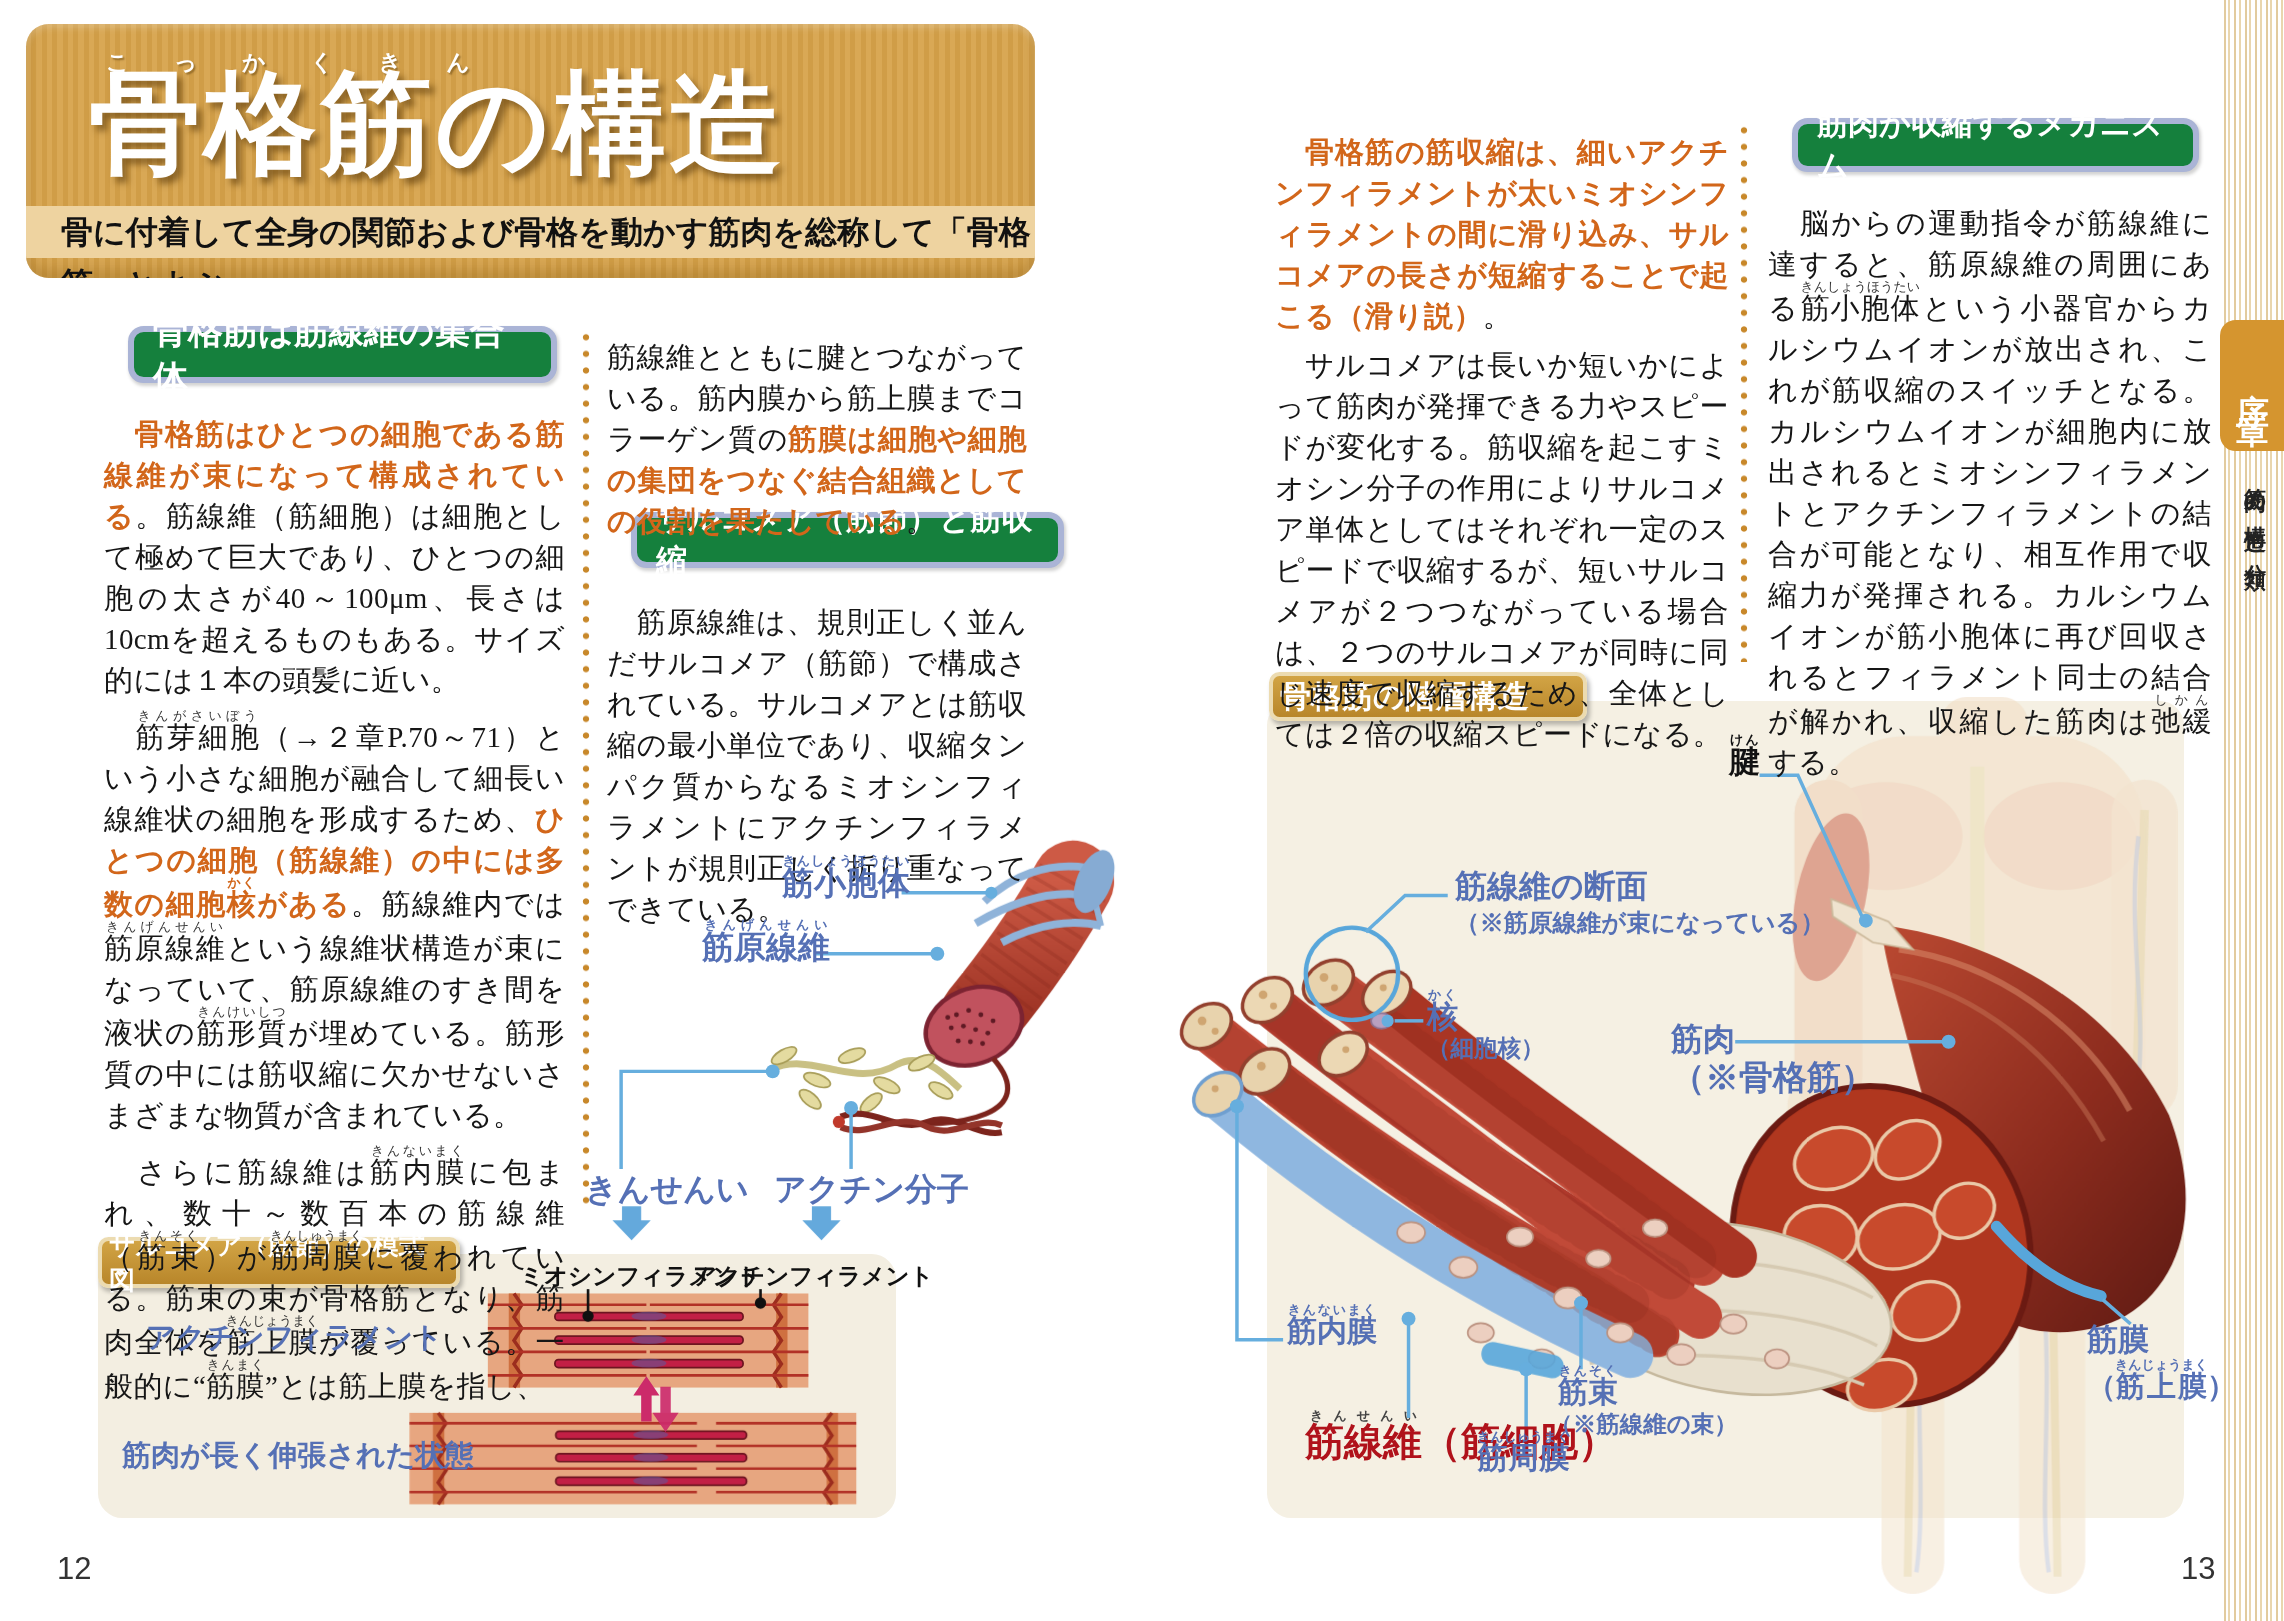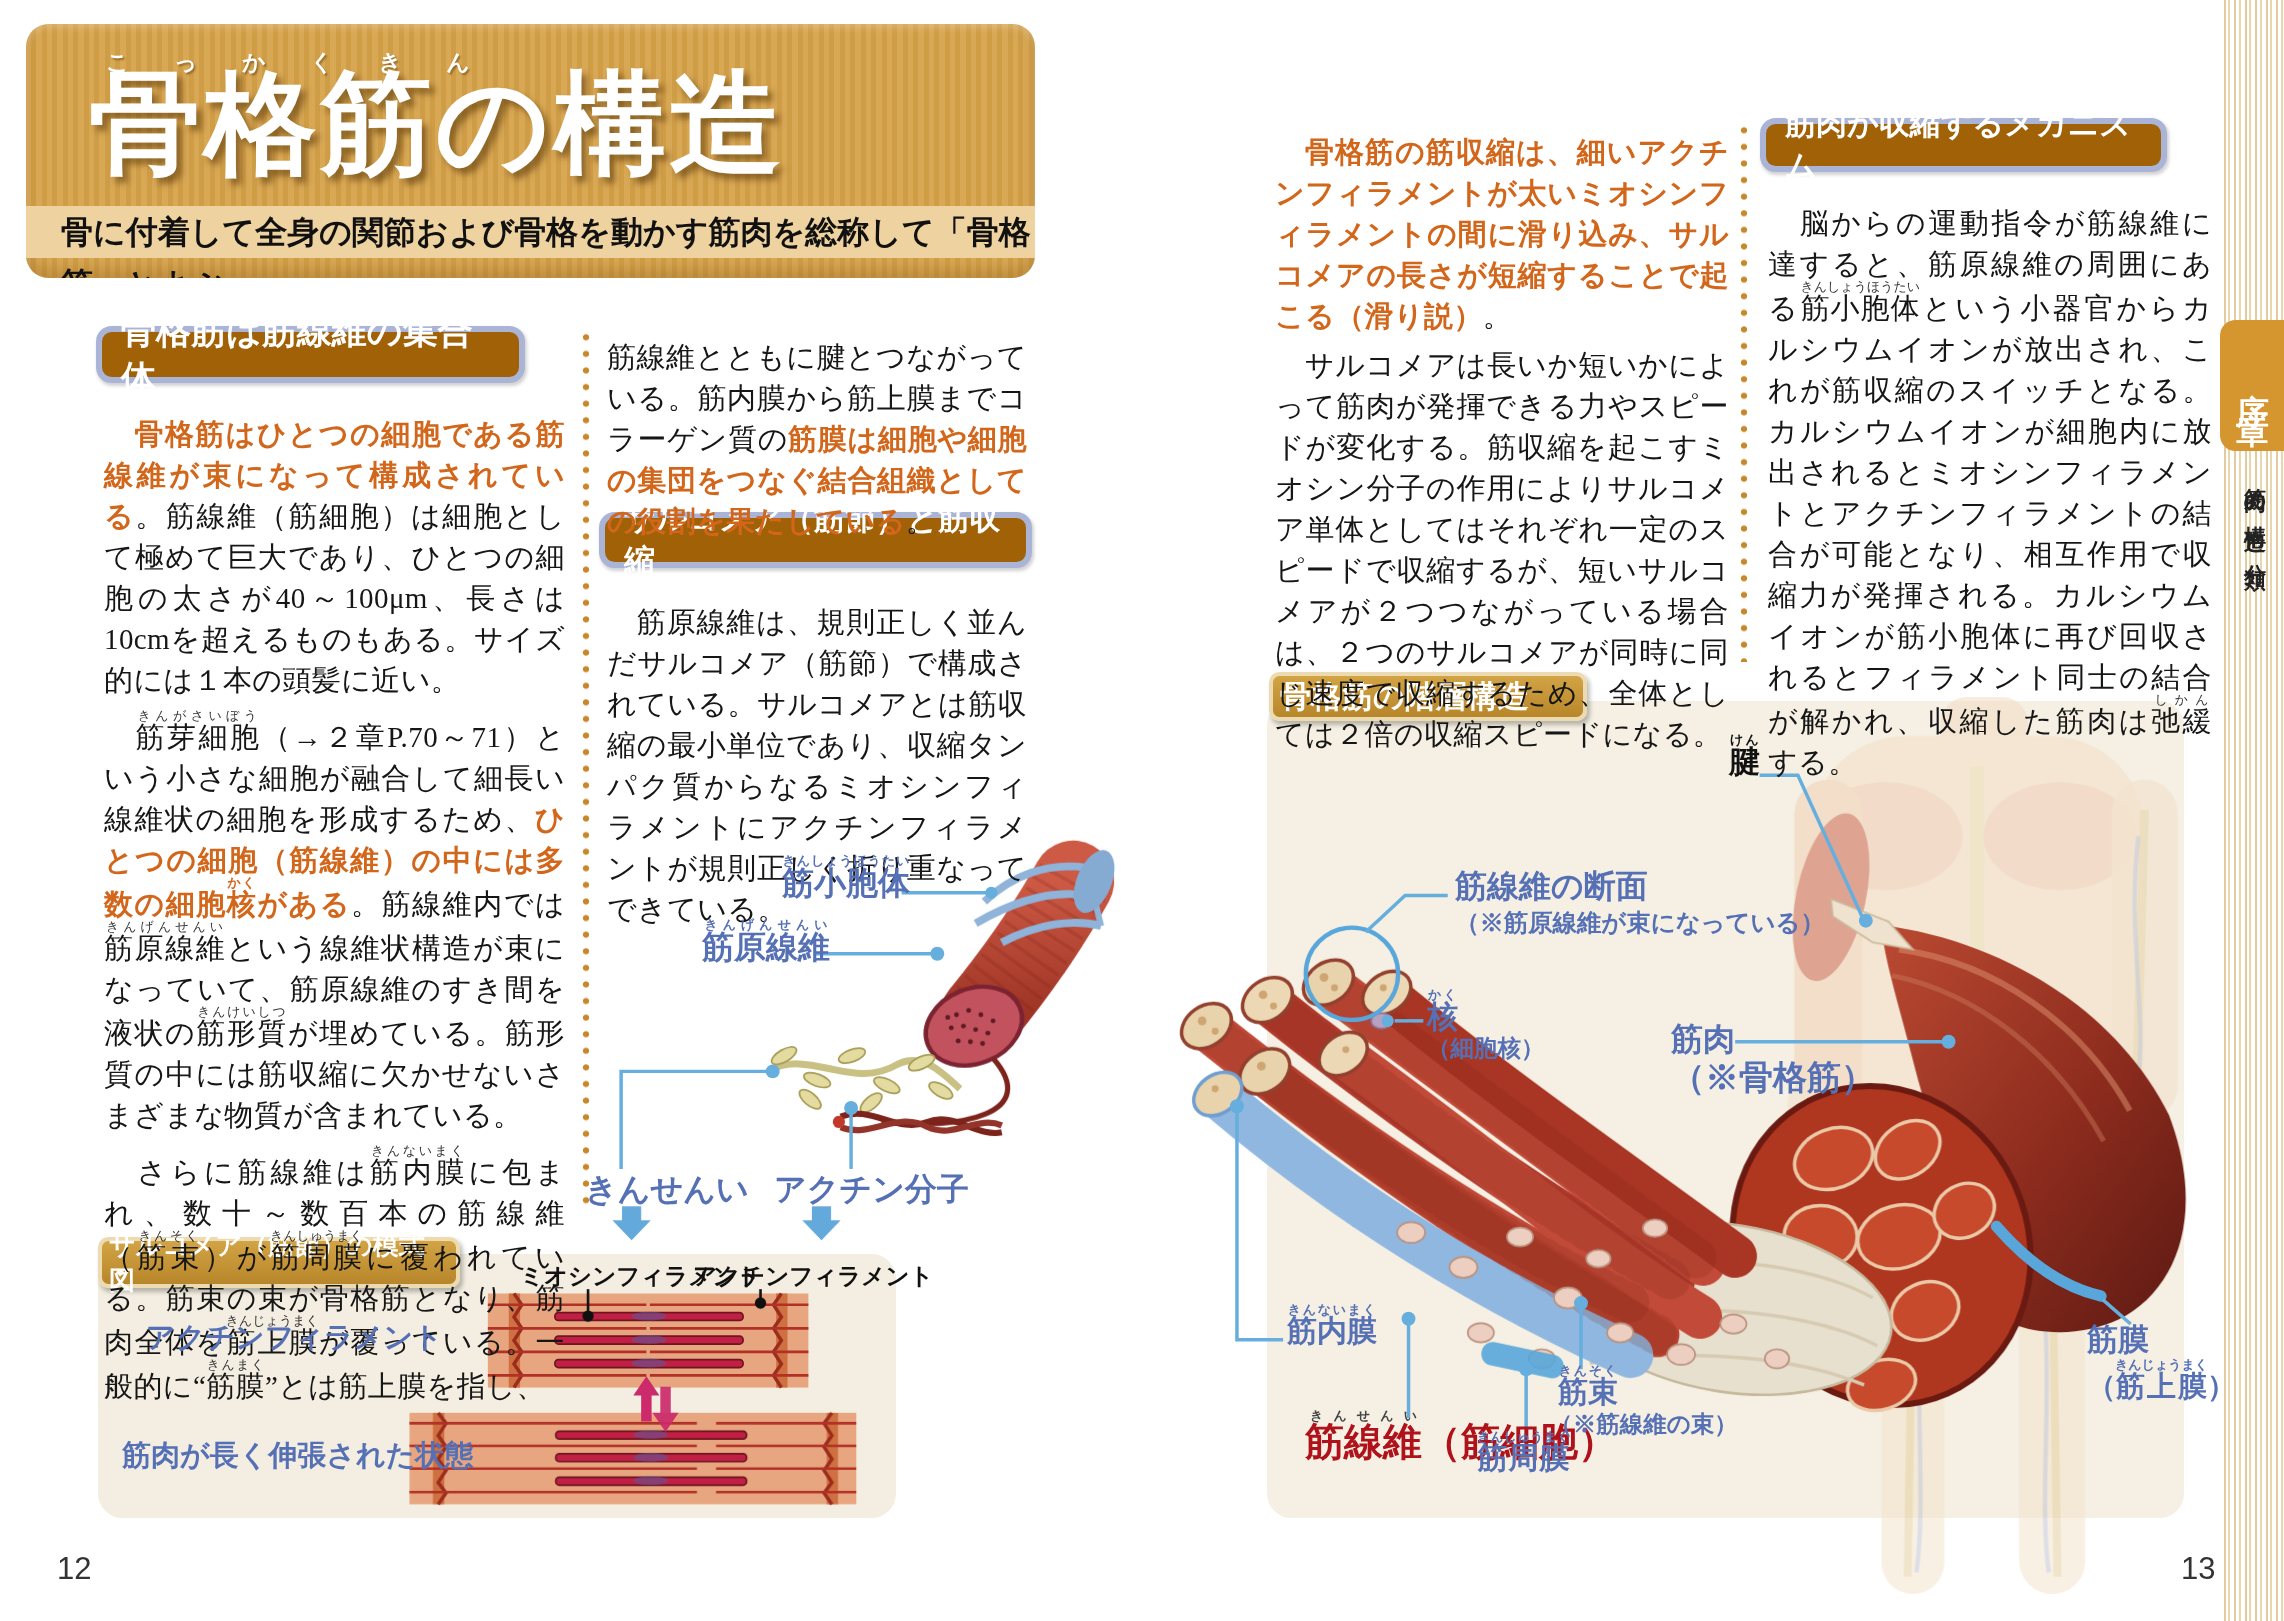--- a/index.html
+++ b/index.html
@@ -12,23 +12,23 @@
     overflow:hidden;}
   .title-furi{position:absolute;left:80px;top:22.6px;color:#fff;font-family:"Liberation Sans",sans-serif;
     font-weight:bold;font-size:22.6px;letter-spacing:45px;text-shadow:1.7px 1.7px 1.7px rgba(90,60,10,.5);}
   .title-main{position:absolute;left:63px;top:38px;margin:0;color:#fff;font-family:"Liberation Sans",sans-serif;
     font-weight:900;font-size:112px;letter-spacing:3.5px;line-height:1.1;
     text-shadow:5.2px 6.1px 6.1px rgba(80,50,5,.55);}
   .title-sub{position:absolute;left:0;top:182px;width:100%;height:52px;background:#eed3a0;
     color:#111;font-family:"Liberation Sans",sans-serif;font-weight:bold;font-size:32px;line-height:52px;
     padding-left:35px;box-sizing:border-box;}
   
-  .hdr-blue{position:absolute;background:#a16207;border:6.1px solid #aab4d6;border-radius:15.7px;color:#fff;
+  .hdr-blue{position:absolute;background:#15803d;border:6.1px solid #aab4d6;border-radius:15.7px;color:#fff;
     font-family:"Liberation Sans",sans-serif;font-weight:bold;display:flex;align-items:center;
-    padding:0 19px;box-sizing:border-box;box-shadow:1.7px 2.6px 3.5px rgba(0,0,0,.18);}
+    padding:0 19px;box-sizing:border-box;box-shadow:1.7px 2.6px 3.5px rgba(0,0,0,.18);margin-left:32px;}
   #h-col1{left:96px;top:326px;width:429px;height:57px;font-size:35px;}
   #h-col2{left:599px;top:512px;width:433px;height:56px;font-size:31px;}
   #h-col4{left:1760px;top:118px;width:407px;height:54px;font-size:31px;}
   .hdr-gold{position:absolute;background:linear-gradient(#d2a445,#b8862a);border:4.4px solid #ecdbb0;
     border-radius:10.5px;color:#fff;font-family:"Liberation Sans",sans-serif;font-weight:bold;
     display:flex;align-items:center;padding:0 7px;box-sizing:border-box;box-shadow:2.6px 3.5px 4.4px rgba(0,0,0,.25);}
   #h-hier{left:1269px;top:672px;width:318px;height:49px;font-size:31px;}
   #h-sarc{left:98px;top:1237px;width:362px;height:51px;font-size:26px;}
   
   .col{position:absolute;font-size:29px;line-height:41px;text-align:justify;letter-spacing:0.4px;}

